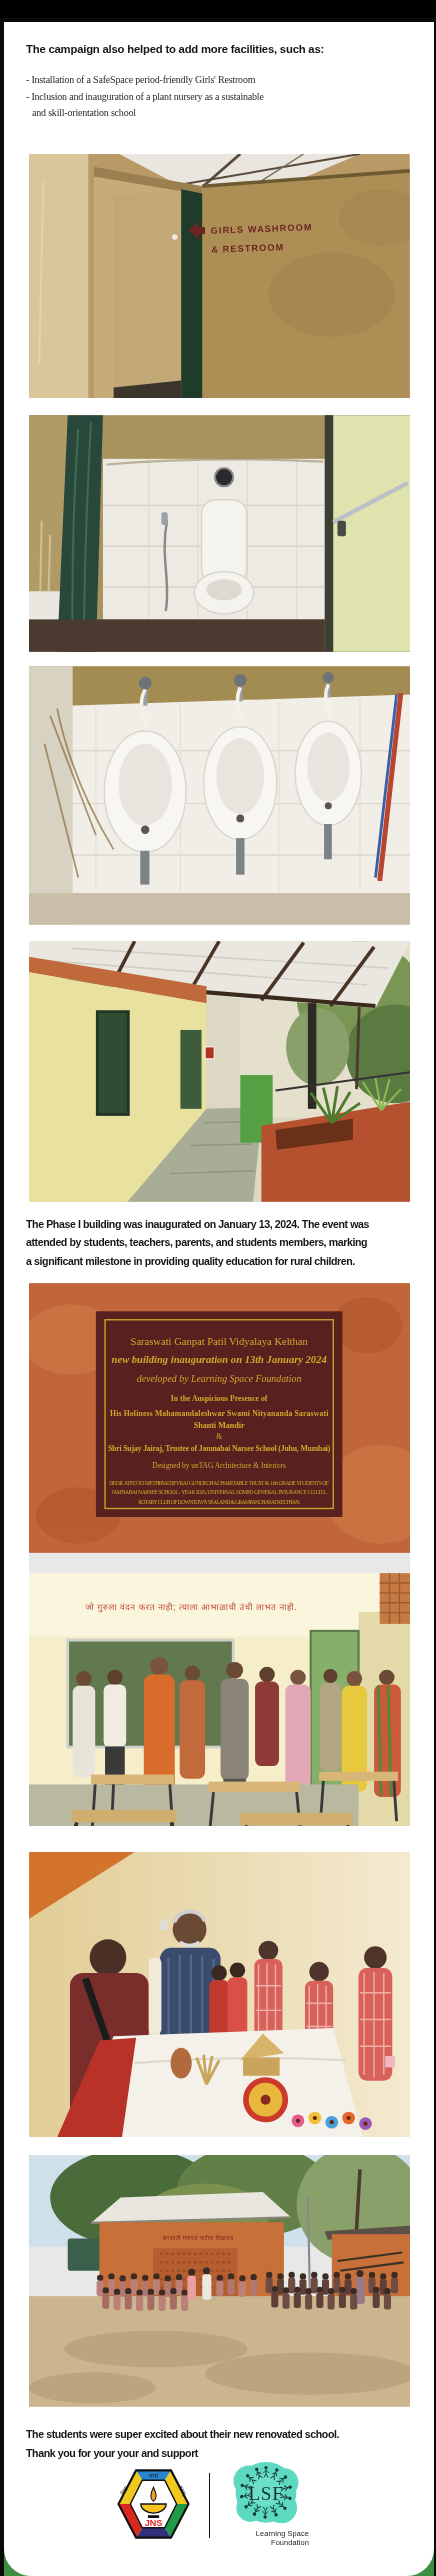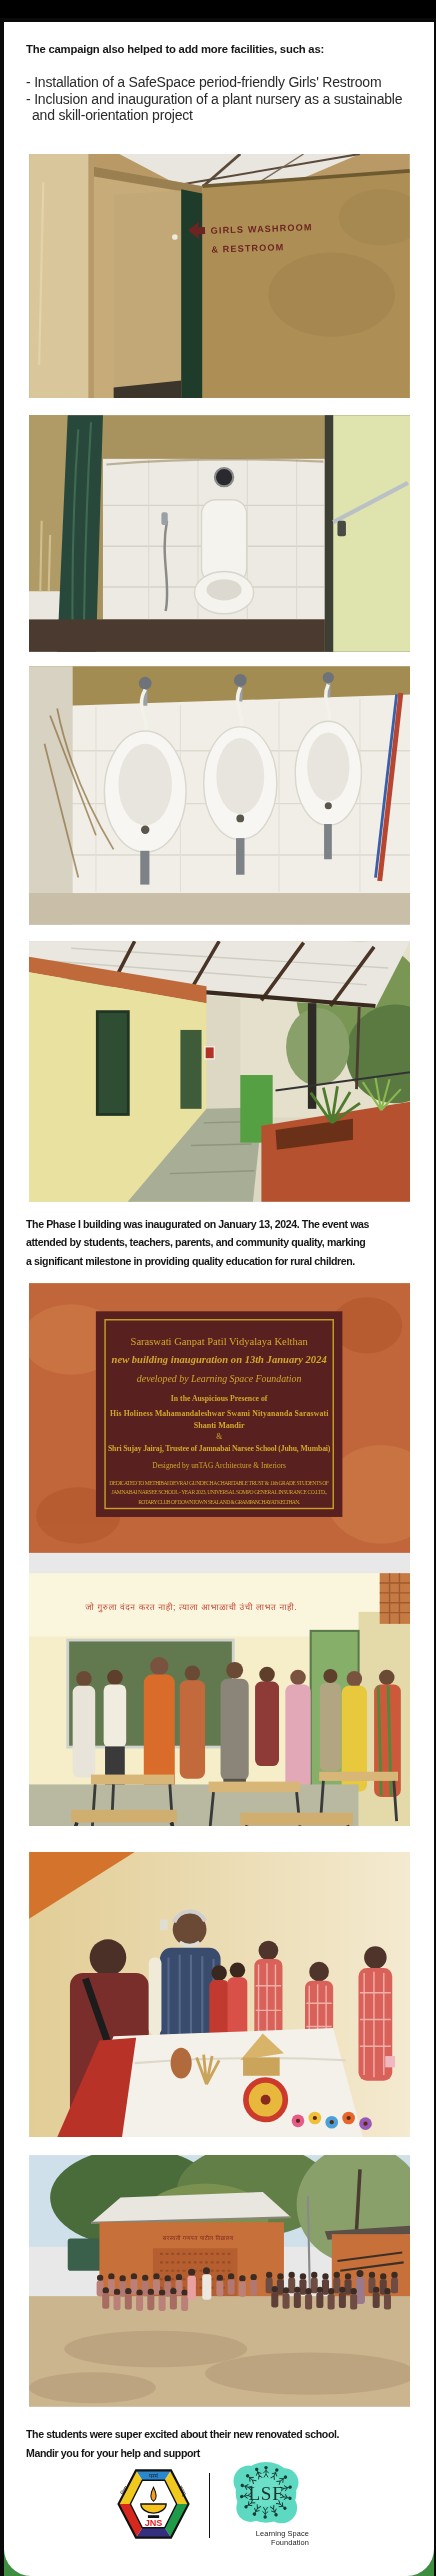--- a/index.html
+++ b/index.html
@@ -1,21 +1,21 @@
 <!DOCTYPE html>
 <html style="font-size:11.3px"><head>
 <meta charset="utf-8">
 <style>
   html,body{margin:0;padding:0;background:#000;}
   #page{position:relative;width:437px;height:2576px;background:#0a0a0a;overflow:hidden;
         font-family:"Liberation Sans",sans-serif;margin-top:18px;}
   .inner{position:absolute;left:3.5px;top:3.5px;width:430px;height:2569px;background:#ffffff;}
   .abs{position:absolute;}
   .h1{left:26px;top:25px;font-size:11.3px;font-weight:700;color:#161616;letter-spacing:-0.2px;}
-  .bl{left:26px;font-size:14px;font-weight:400;color:#2a2a2a;letter-spacing:-0.2px;}
+  .bl{left:26px;font-size:10px;font-weight:400;color:#2a2a2a;letter-spacing:-0.2px;font-family:Liberation Serif, serif;}
   .para{left:26px;font-size:10.6px;font-weight:700;color:#161616;letter-spacing:-0.4px;}
   .ph{left:29px;width:381px;overflow:hidden;background:#e8e8e8;}
   .ph svg{display:block;}
   .sign-t{font-family:"Liberation Sans",sans-serif;font-size:13px;font-weight:700;
           letter-spacing:1.6px;fill:#6d2423;}
   .plq{font-family:"Liberation Serif",serif;fill:#d2a82c;text-anchor:middle;}
   .footer-green{left:3.5px;top:2531px;width:430px;height:42px;}
   .footer-round{left:3.5px;top:2531px;width:430px;height:27px;background:#fff;
                 border-radius:0 0 30px 30px;}
   .lsf-cap{left:224px;top:2511px;width:85px;text-align:right;font-size:7.4px;color:#222;
@@ -24,21 +24,21 @@
 </style>
 </head>
 <body>
 
 <div id="page">
   <div class="inner"></div>
 
   <div class="abs h1">The campaign also helped to add more facilities, such as:</div>
   <div class="abs bl" style="top:56px;">- Installation of a SafeSpace period-friendly Girls' Restroom</div>
   <div class="abs bl" style="top:73px;">- Inclusion and inauguration of a plant nursery as a sustainable</div>
-  <div class="abs bl" style="top:89px;left:32px;">and skill-orientation project</div>
+  <div class="abs bl" style="top:89px;left:32px;">and skill-orientation school</div>
 
   <div class="abs ph" style="top:136px;height:244px;">
     <svg width="381" height="244" viewBox="0 0 541 347">
       <rect width="541" height="347" fill="#b99a66"></rect>
       <g>
         <polygon points="128,0 470,0 352,50 212,44" fill="#e9e6df"></polygon>
         <path d="M212,44 L470,0" stroke="#5a4a3a" stroke-width="3"></path>
         <path d="M300,0 L246,47" stroke="#5a4a3a" stroke-width="4"></path>
         <path d="M390,0 L318,46" stroke="#7a6a58" stroke-width="2"></path>
       </g>
@@ -189,21 +189,21 @@
           <path d="M430,258 L400,215 M430,258 L418,208 M430,258 L438,206 M430,258 L456,214 M430,258 L470,230"></path>
         </g>
         <g stroke="#8ab84e" stroke-width="3" fill="none">
           <path d="M500,240 L474,200 M500,240 L492,194 M500,240 L512,196 M500,240 L528,210"></path>
         </g>
       </g>
     </svg>
   </div>
 
   <div class="abs para" style="top:1200px;">The Phase I building was inaugurated on January 13, 2024. The event was</div>
-  <div class="abs para" style="top:1218px;">attended by students, teachers, parents, and community quality, marking</div>
+  <div class="abs para" style="top:1218px;">attended by students, teachers, parents, and students members, marking</div>
   <div class="abs para" style="top:1237px;">a significant milestone in providing quality education for rural children.</div>
 
   <div class="abs ph" style="top:1265px;height:320px;">
     <svg width="381" height="270" viewBox="0 0 541 383">
       <rect width="541" height="383" fill="#c0663a"></rect>
       <g opacity="0.6">
         <ellipse cx="60" cy="80" rx="70" ry="50" fill="#cf7a48"></ellipse>
         <ellipse cx="500" cy="300" rx="80" ry="70" fill="#cf7a48"></ellipse>
         <ellipse cx="480" cy="60" rx="50" ry="40" fill="#b2562c"></ellipse>
         <ellipse cx="70" cy="330" rx="60" ry="40" fill="#b2562c"></ellipse>
@@ -477,21 +477,21 @@
           <use href="#kid" x="424" y="189" style="color:#6f4c42"></use>
         <use href="#kid" x="440" y="187" style="color:#5f4038"></use>
           <use href="#kid" x="456" y="189" style="color:#6f4c42"></use>
         <use href="#kid" x="488" y="187" style="color:#5f4038"></use>
           <use href="#kid" x="504" y="189" style="color:#6f4c42"></use>
       </g>
     </svg>
   </div>
 
   <div class="abs para" style="top:2410px;">The students were super excited about their new renovated school.</div>
-  <div class="abs para" style="top:2429px;">Mandir you for your help and support</div>
+  <div class="abs para" style="top:2429px;">Thank you for your your and support</div>
 
   <div class="abs" style="left:117px;top:2451px;">
     <svg width="73" height="70" viewBox="0 0 104 100">
       <polygon points="27,2 77,2 68,16 36,16" fill="#2b86d0"></polygon>
       <polygon points="77,2 102,50 85,50 68,16" fill="#f0c81e"></polygon>
       <polygon points="102,50 77,98 68,84 85,50" fill="#1e9a48"></polygon>
       <polygon points="77,98 27,98 36,84 68,84" fill="#34307e"></polygon>
       <polygon points="27,98 2,50 19,50 36,84" fill="#d8281e"></polygon>
       <polygon points="2,50 27,2 36,16 19,50" fill="#f0c81e"></polygon>
       <polygon points="27,2 77,2 102,50 77,98 27,98 2,50" fill="none" stroke="#111" stroke-width="3"></polygon>

